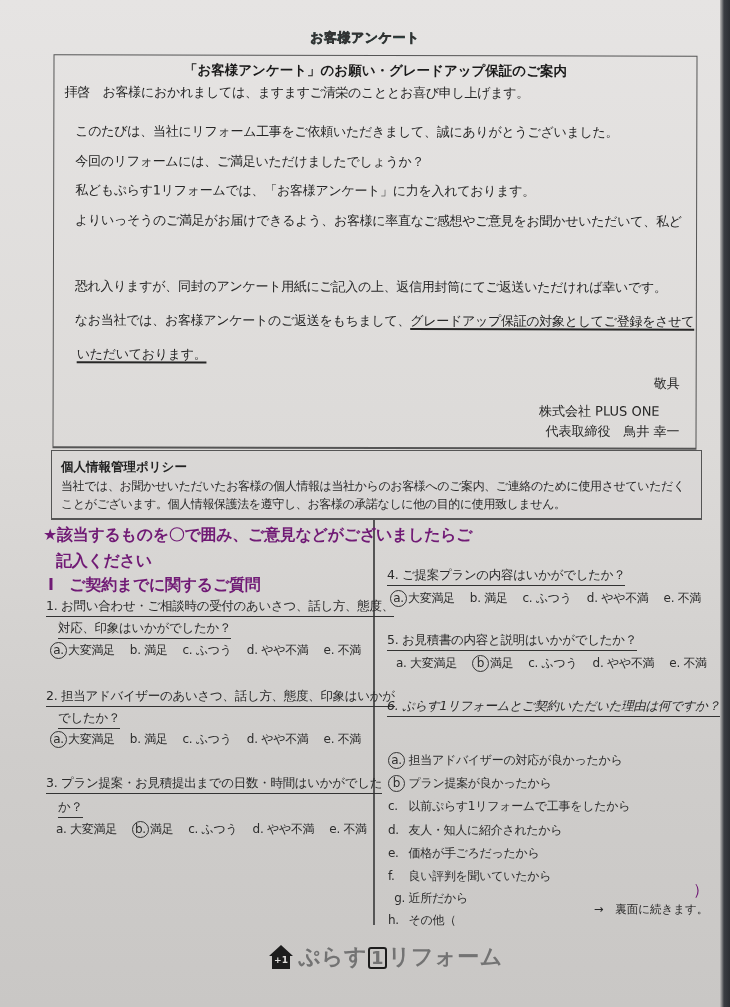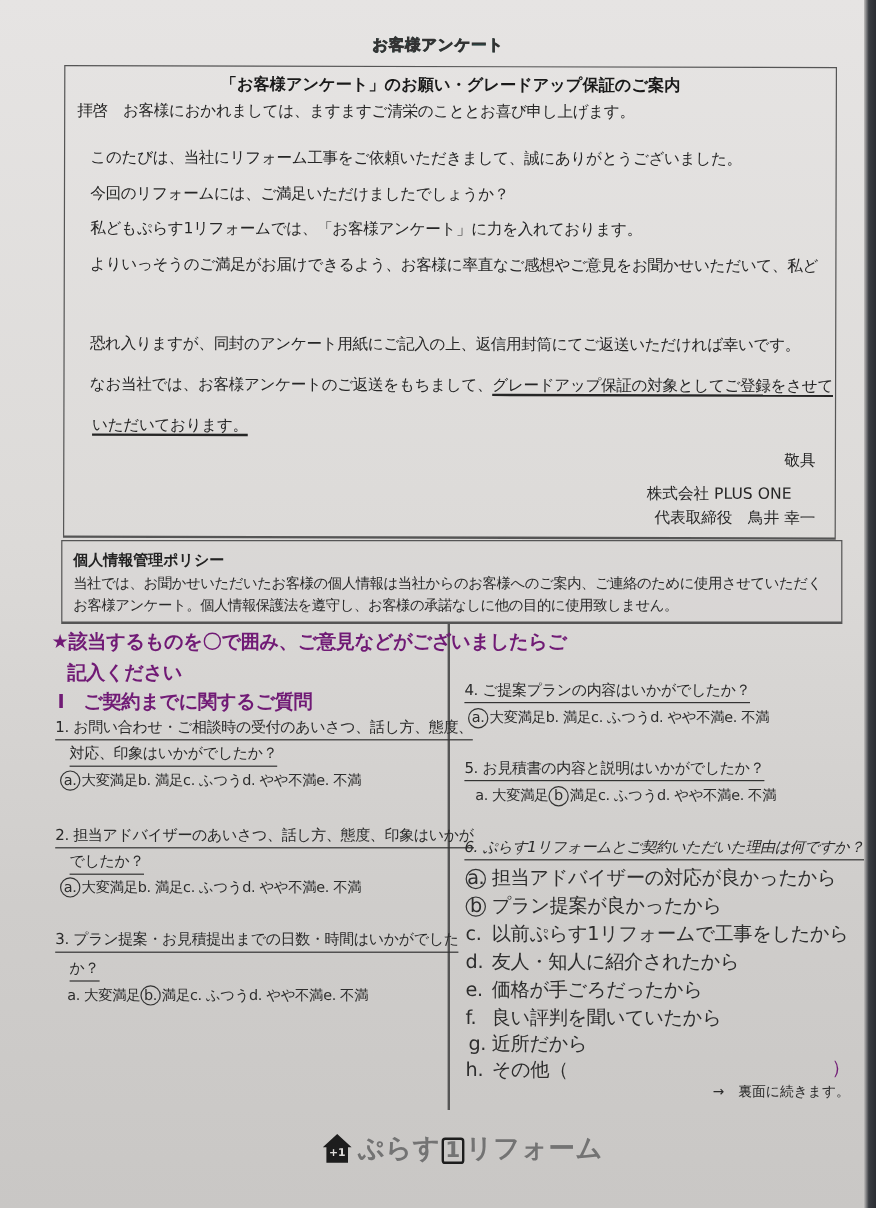--- a/index.html
+++ b/index.html
@@ -39,27 +39,27 @@
     border: 1.4px solid #555; border-bottom-width: 2px;
     background: rgba(215,213,211,0.35);
   }
   .policy-title { position: absolute; left: 9px; top: 8px; font-size: 12.5px; font-weight: bold; color: #222; }
   .policy-line { position: absolute; left: 9px; font-size: 12px; color: #2a2a2a; white-space: nowrap; letter-spacing: -0.4px; }
   .col-divider { position: absolute; left: 373px; top: 520px; width: 1.5px; height: 405px; background: #555; }
   .q-text { position: absolute; font-size: 16px; color: #701a75; white-space: nowrap; letter-spacing: -0.3px; }
   .q-bold { font-weight: bold; }
   .q-head { position: absolute; font-size: 12.5px; color: #2a2a2a; white-space: nowrap;
             border-bottom: 1.5px solid #333; padding-bottom: 1px; letter-spacing: -0.3px; }
-  .options { position: absolute; font-size: 12px; color: #2d2d2d; white-space: nowrap; display: flex; gap: 0; letter-spacing: -0.3px; }
+  .options { position: absolute; font-size: 12px; color: #2d2d2d; white-space: nowrap; display: flex; gap: 15px; letter-spacing: -0.3px; }
   .opt { position: relative; display: inline-block; }
   .opt.circled .mark {
     display: inline-block; border: 1.3px solid #333; border-radius: 50%;
     width: 17px; height: 17px; text-align: center; line-height: 14px; margin-right: 1px;
   }
-  .reason { position: absolute; left: 388px; font-size: 16px; color: #2d2d2d; white-space: nowrap; letter-spacing: -0.3px; }
+  .reason { position: absolute; left: 388px; font-size: 12px; color: #2d2d2d; white-space: nowrap; letter-spacing: -0.3px; margin-top: 30px; }
   .reason .mark { display: inline-block; width: 17px; }
   .reason.circled .mark { border: 1.3px solid #333; border-radius: 50%; height: 17px; text-align: center; line-height: 14px; }
   .continue { position: absolute; left: 594px; top: 902px; font-size: 11.5px; color: #2a2a2a; white-space: nowrap; }
   .logo { position: absolute; left: 268px; top: 942px; display: flex; align-items: center; gap: 4px; }
   .logo-house { width: 26px; height: 26px; position: relative; }
   .logo-text { font-size: 22px; font-weight: bold; color: #737373; letter-spacing: 0.5px; }
   .logo-one { display: inline-block; font-size: 18px; font-weight: bold; border: 2px solid #1d1d1d; border-radius: 3px; padding: 0 1px; line-height: 18px; margin: 0 1px; }
 </style>
 </head>
 <body>
@@ -83,21 +83,21 @@
     <span class="ul">いただいております。</span>
   </div>
   <div class="closing" style="top:318px;">敬具</div>
   <div class="closing" style="top:346px;right:36px;">株式会社 PLUS ONE</div>
   <div class="closing" style="top:366px;">代表取締役　鳥井 幸一</div>
 </div>
 
 <div class="policy-box">
   <div class="policy-title">個人情報管理ポリシー</div>
   <div class="policy-line" style="top:27px;">当社では、お聞かせいただいたお客様の個人情報は当社からのお客様へのご案内、ご連絡のために使用させていただく</div>
-  <div class="policy-line" style="top:45px;">お客様アンケート。個人情報保護法を遵守し、お客様の承諾なしに他の目的に使用致しません。</div>
+  <div class="policy-line" style="top:45px;">ことがございます。個人情報保護法を遵守し、お客様の承諾なしに他の目的に使用致しません。</div>
 </div>
 
 <div class="col-divider"></div>
 
 <div class="q-text q-bold" style="left:43px;top:525px;">★該当するものを〇で囲み、ご意見などがございましたらご</div>
 <div class="q-text q-bold" style="left:56px;top:551px;">記入ください</div>
 <div class="q-text q-bold" style="left:48px;top:575px;">Ⅰ　ご契約までに関するご質問</div>
 
 <div class="q-head" style="left:46px;top:598px;">1. お問い合わせ・ご相談時の受付のあいさつ、話し方、態度、</div>
 <div class="q-head" style="left:58px;top:620px;">対応、印象はいかがでしたか？</div>

